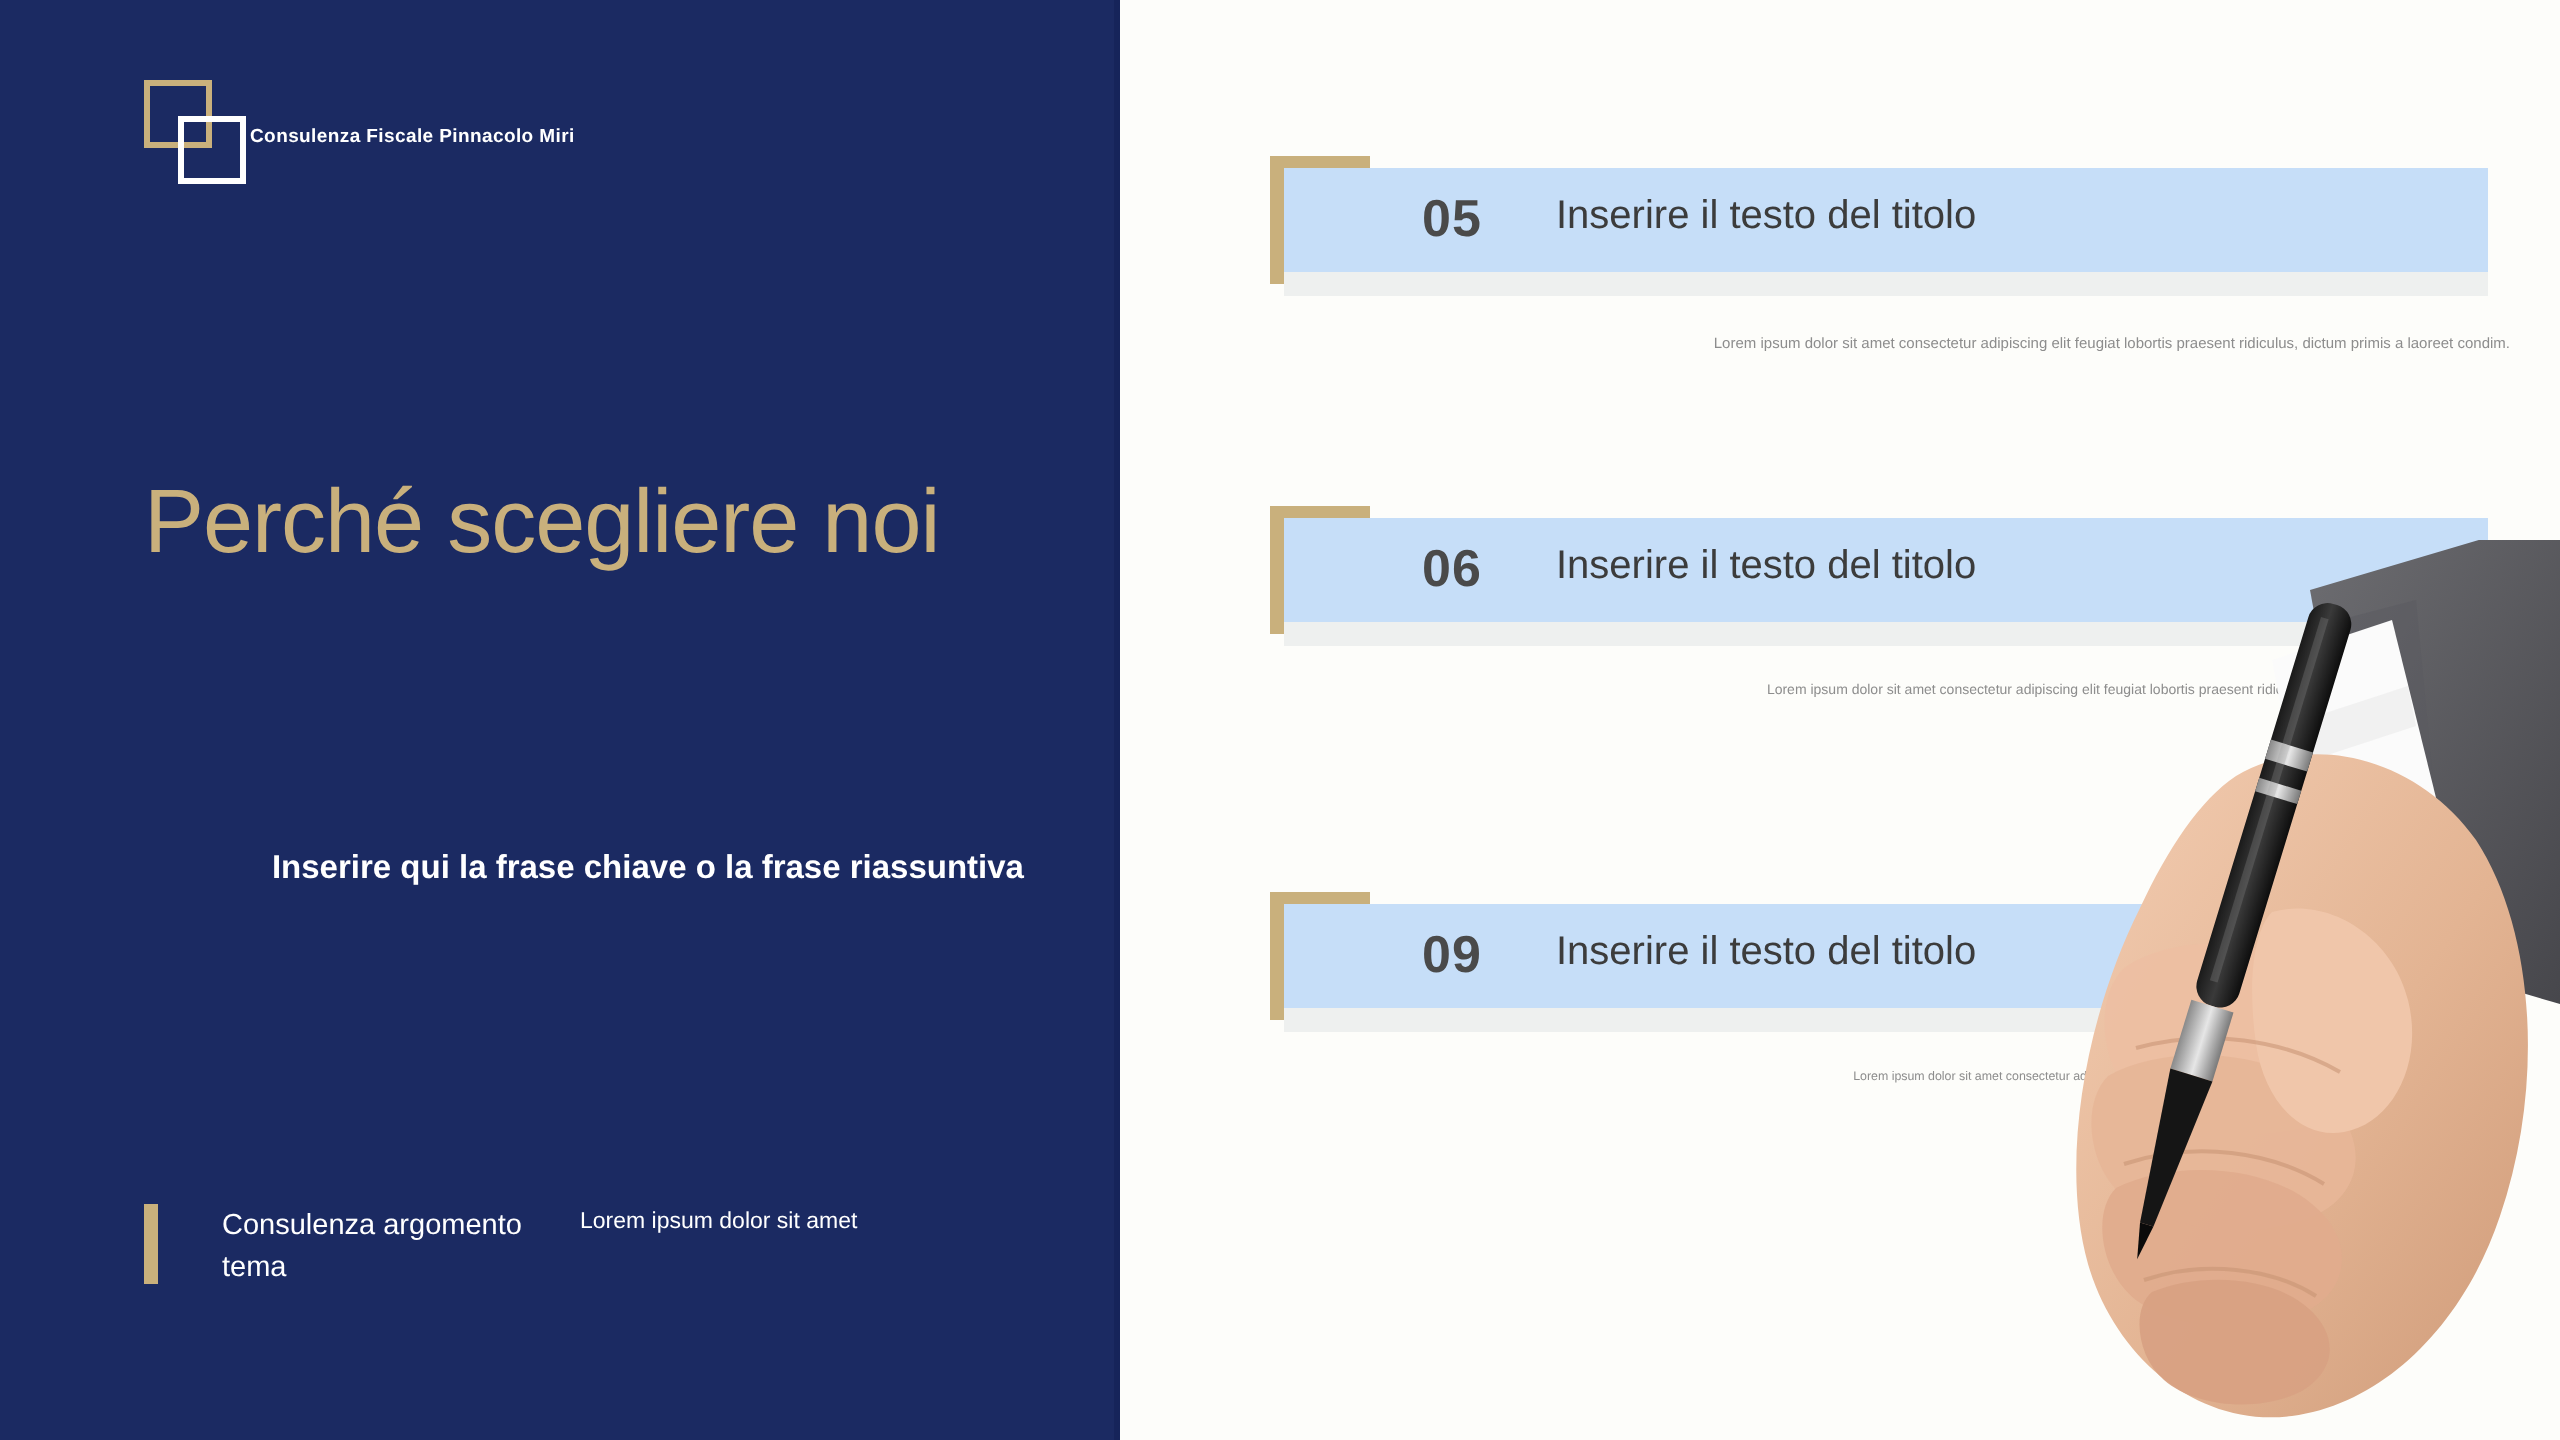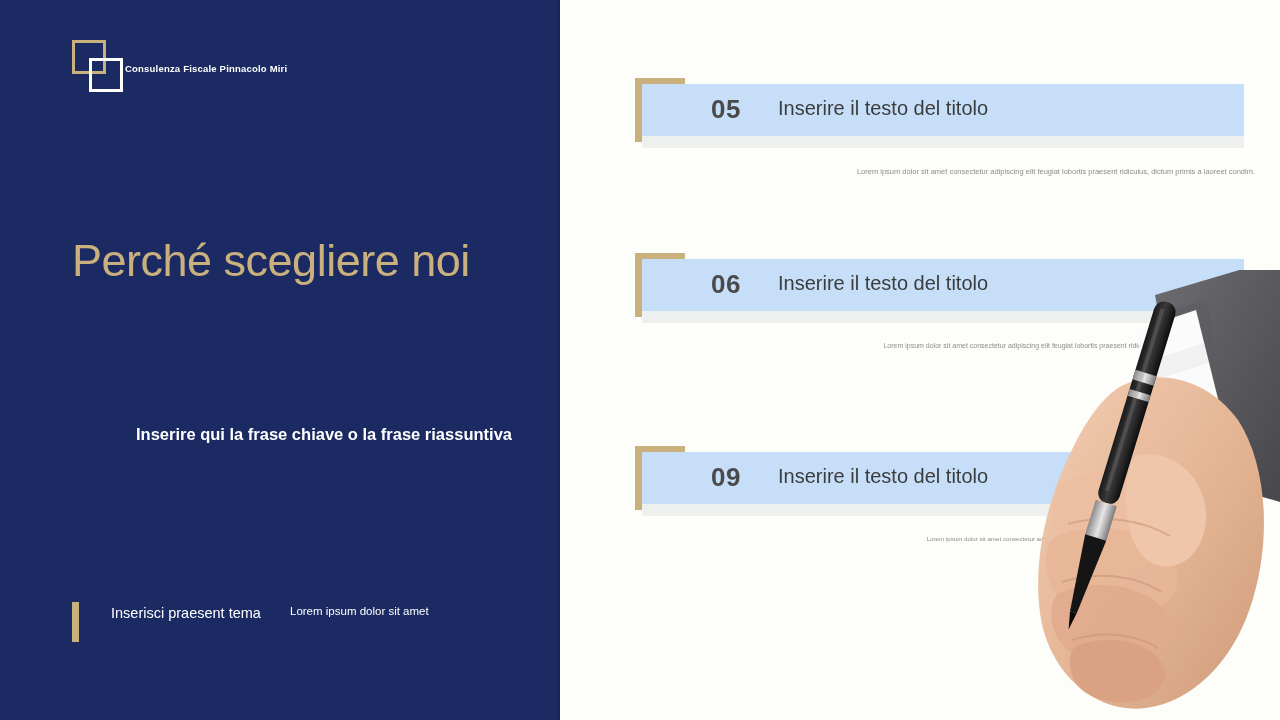--- a/index.html
+++ b/index.html
@@ -244,21 +244,21 @@
       </div>
       <div class="logo-text">Consulenza Fiscale Pinnacolo Miri</div>
     </div>
 
     <div class="headline">Perché scegliere noi</div>
 
     <div class="subhead">Inserire qui la frase chiave o la frase riassuntiva</div>
 
     <div class="footer">
       <div class="footer-bar"></div>
-      <div class="footer-topic">Inserisci praesent tema</div>
+      <div class="footer-topic">Consulenza argomento tema</div>
       <div class="footer-sub">Lorem ipsum dolor sit amet</div>
     </div>
   </div>
   <div class="left-panel-edge"></div>
 
   <div class="right-panel">
 
     <div class="item" id="item-1">
       <div class="item-bar-gold"></div>
       <div class="item-bar-shadow"></div>

